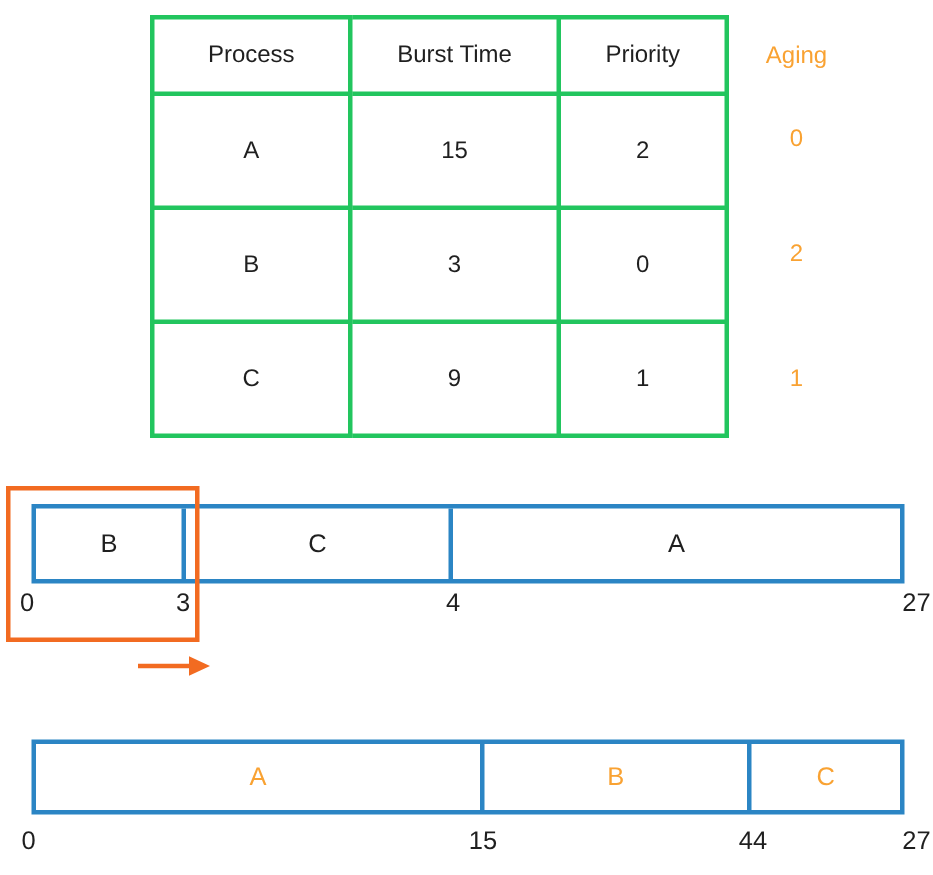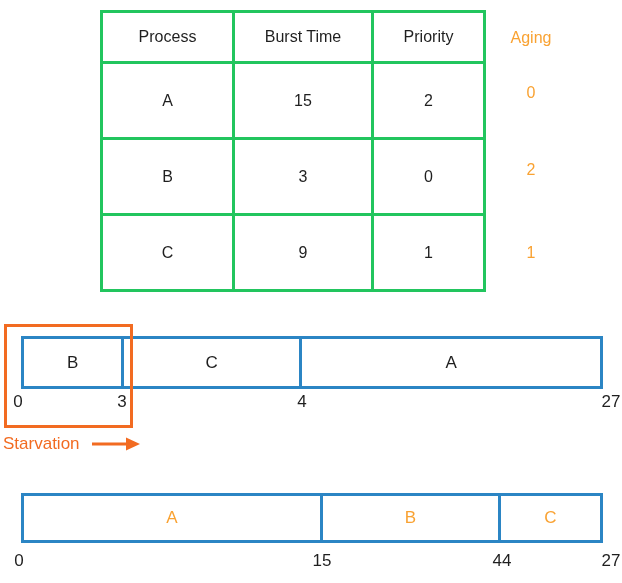--- a/index.html
+++ b/index.html
@@ -99,21 +99,20 @@
     <div class="seg" style="width:51.7%;">
       <span>A</span>
     </div>
   </div>
   <div class="tick" style="left:18px;top:392px;">0</div>
   <div class="tick" style="left:122px;top:392px;">3</div>
   <div class="tick" style="left:302px;top:392px;">4</div>
   <div class="tick" style="left:611px;top:392px;">27</div>
 
   <div class="starve-box"></div>
-  <div class="starve-label">Starvation</div>
   <svg class="starve-arrow" viewBox="0 0 48 16">
     <line x1="0" y1="8" x2="36" y2="8" stroke="#f26b21" stroke-width="3"></line>
     <polygon points="34,1.5 48,8 34,14.5" fill="#f26b21"></polygon>
   </svg>
 
   <div class="gantt gantt2">
     <div class="seg" style="width:51.9%;">
       <span>A</span>
     </div>
     <div class="seg" style="width:30.9%;">

